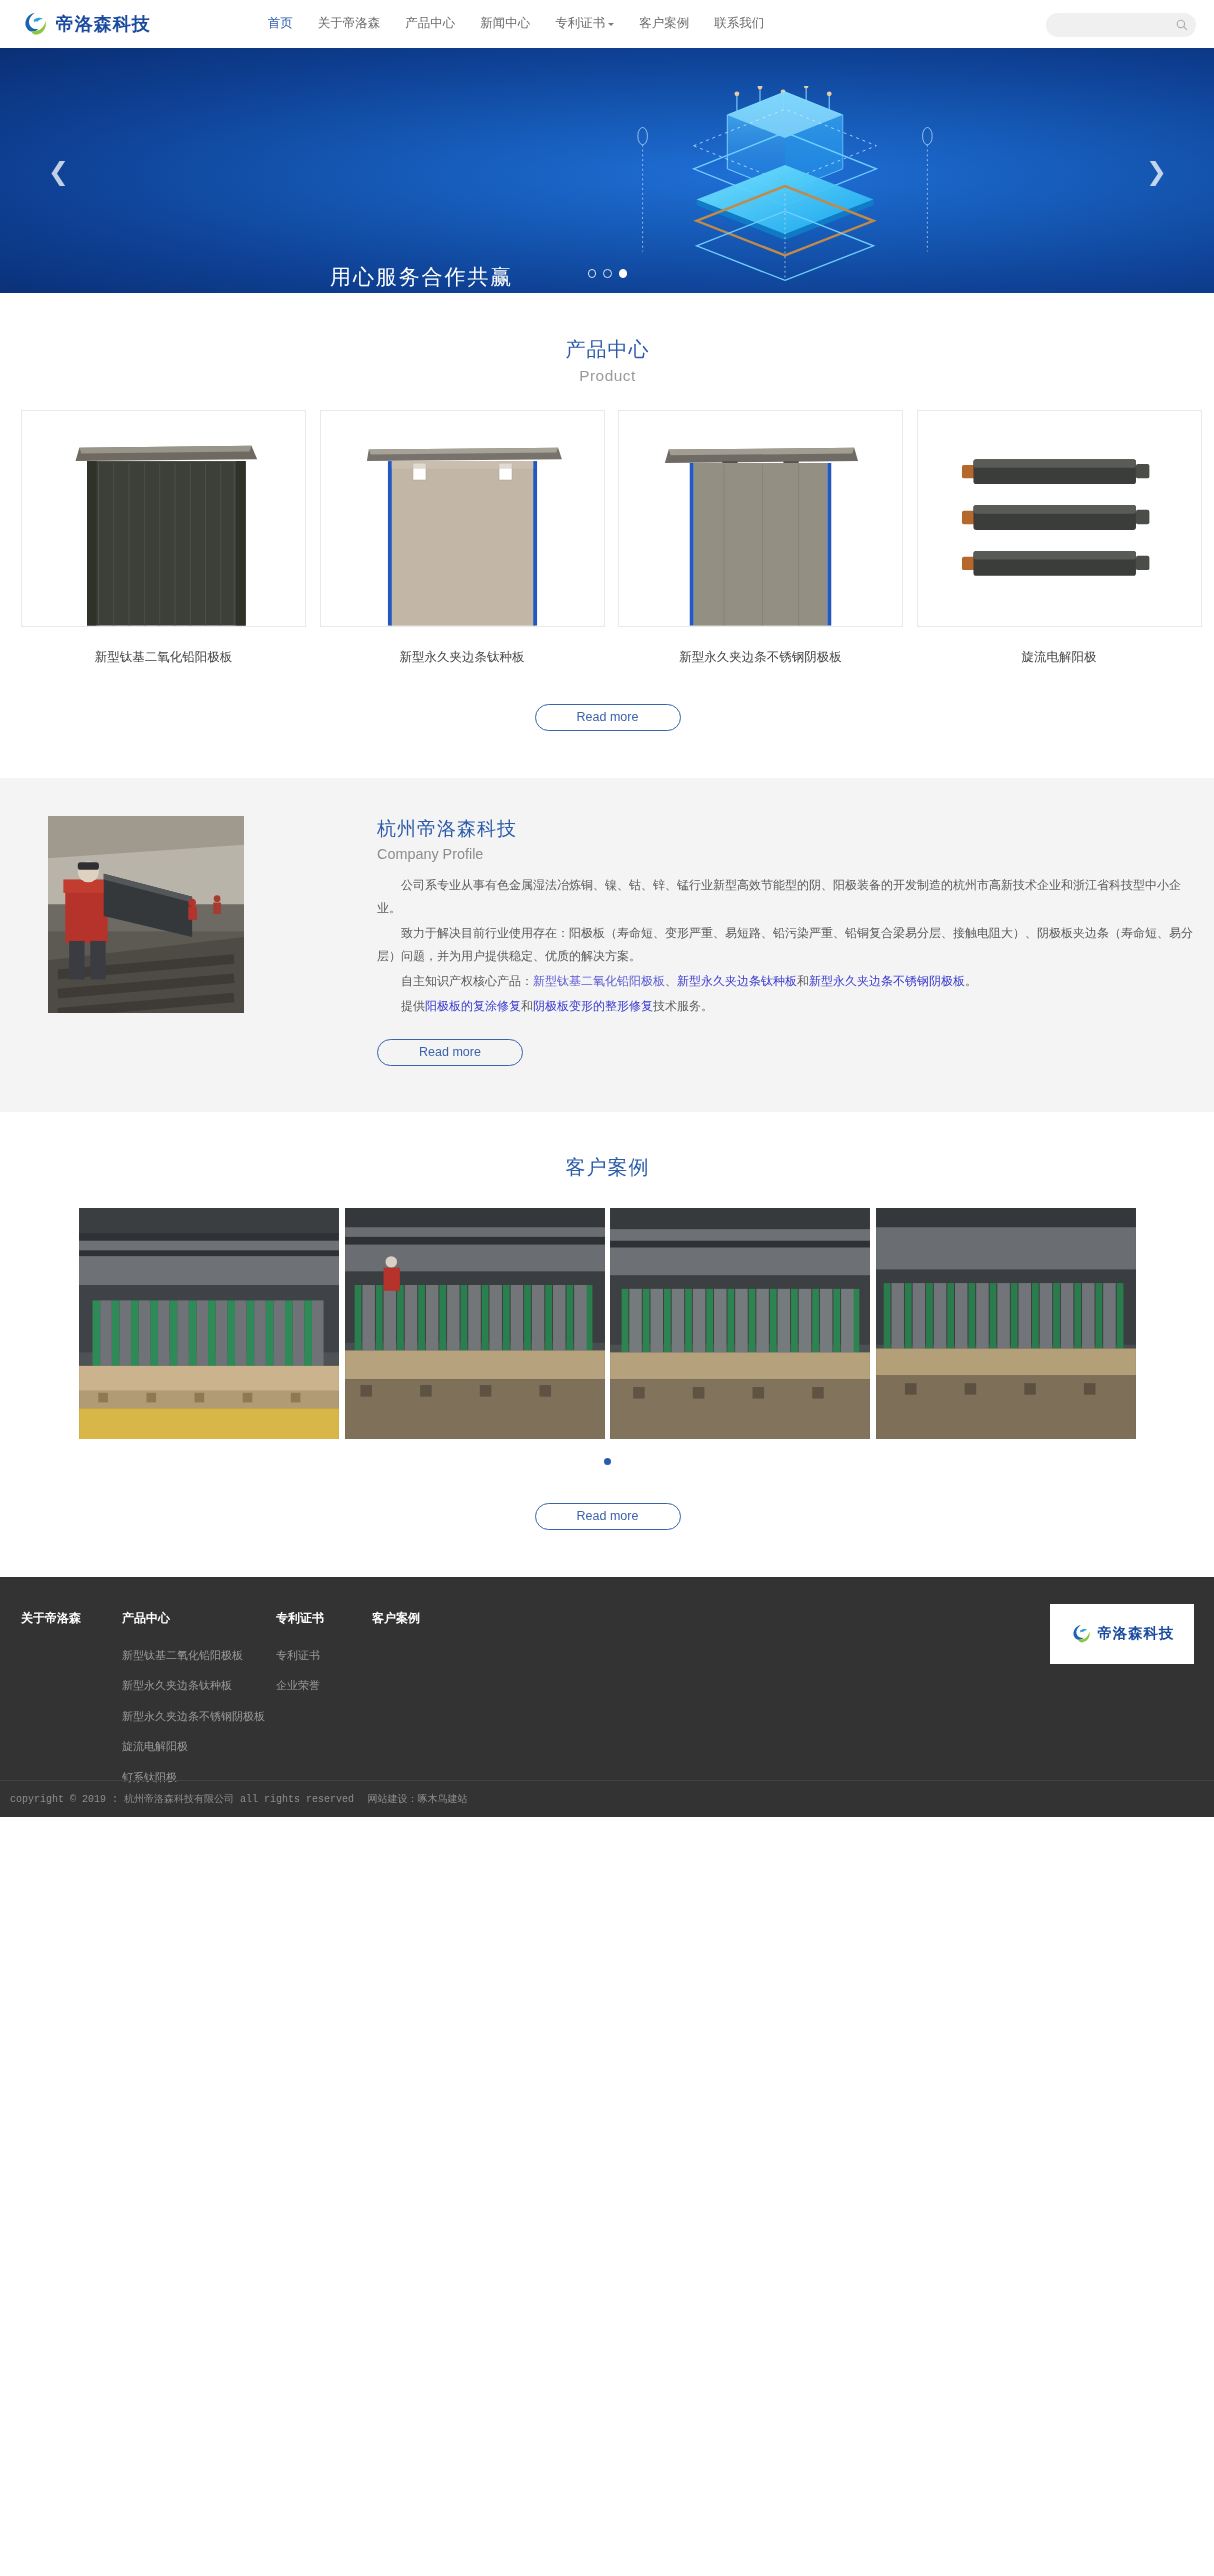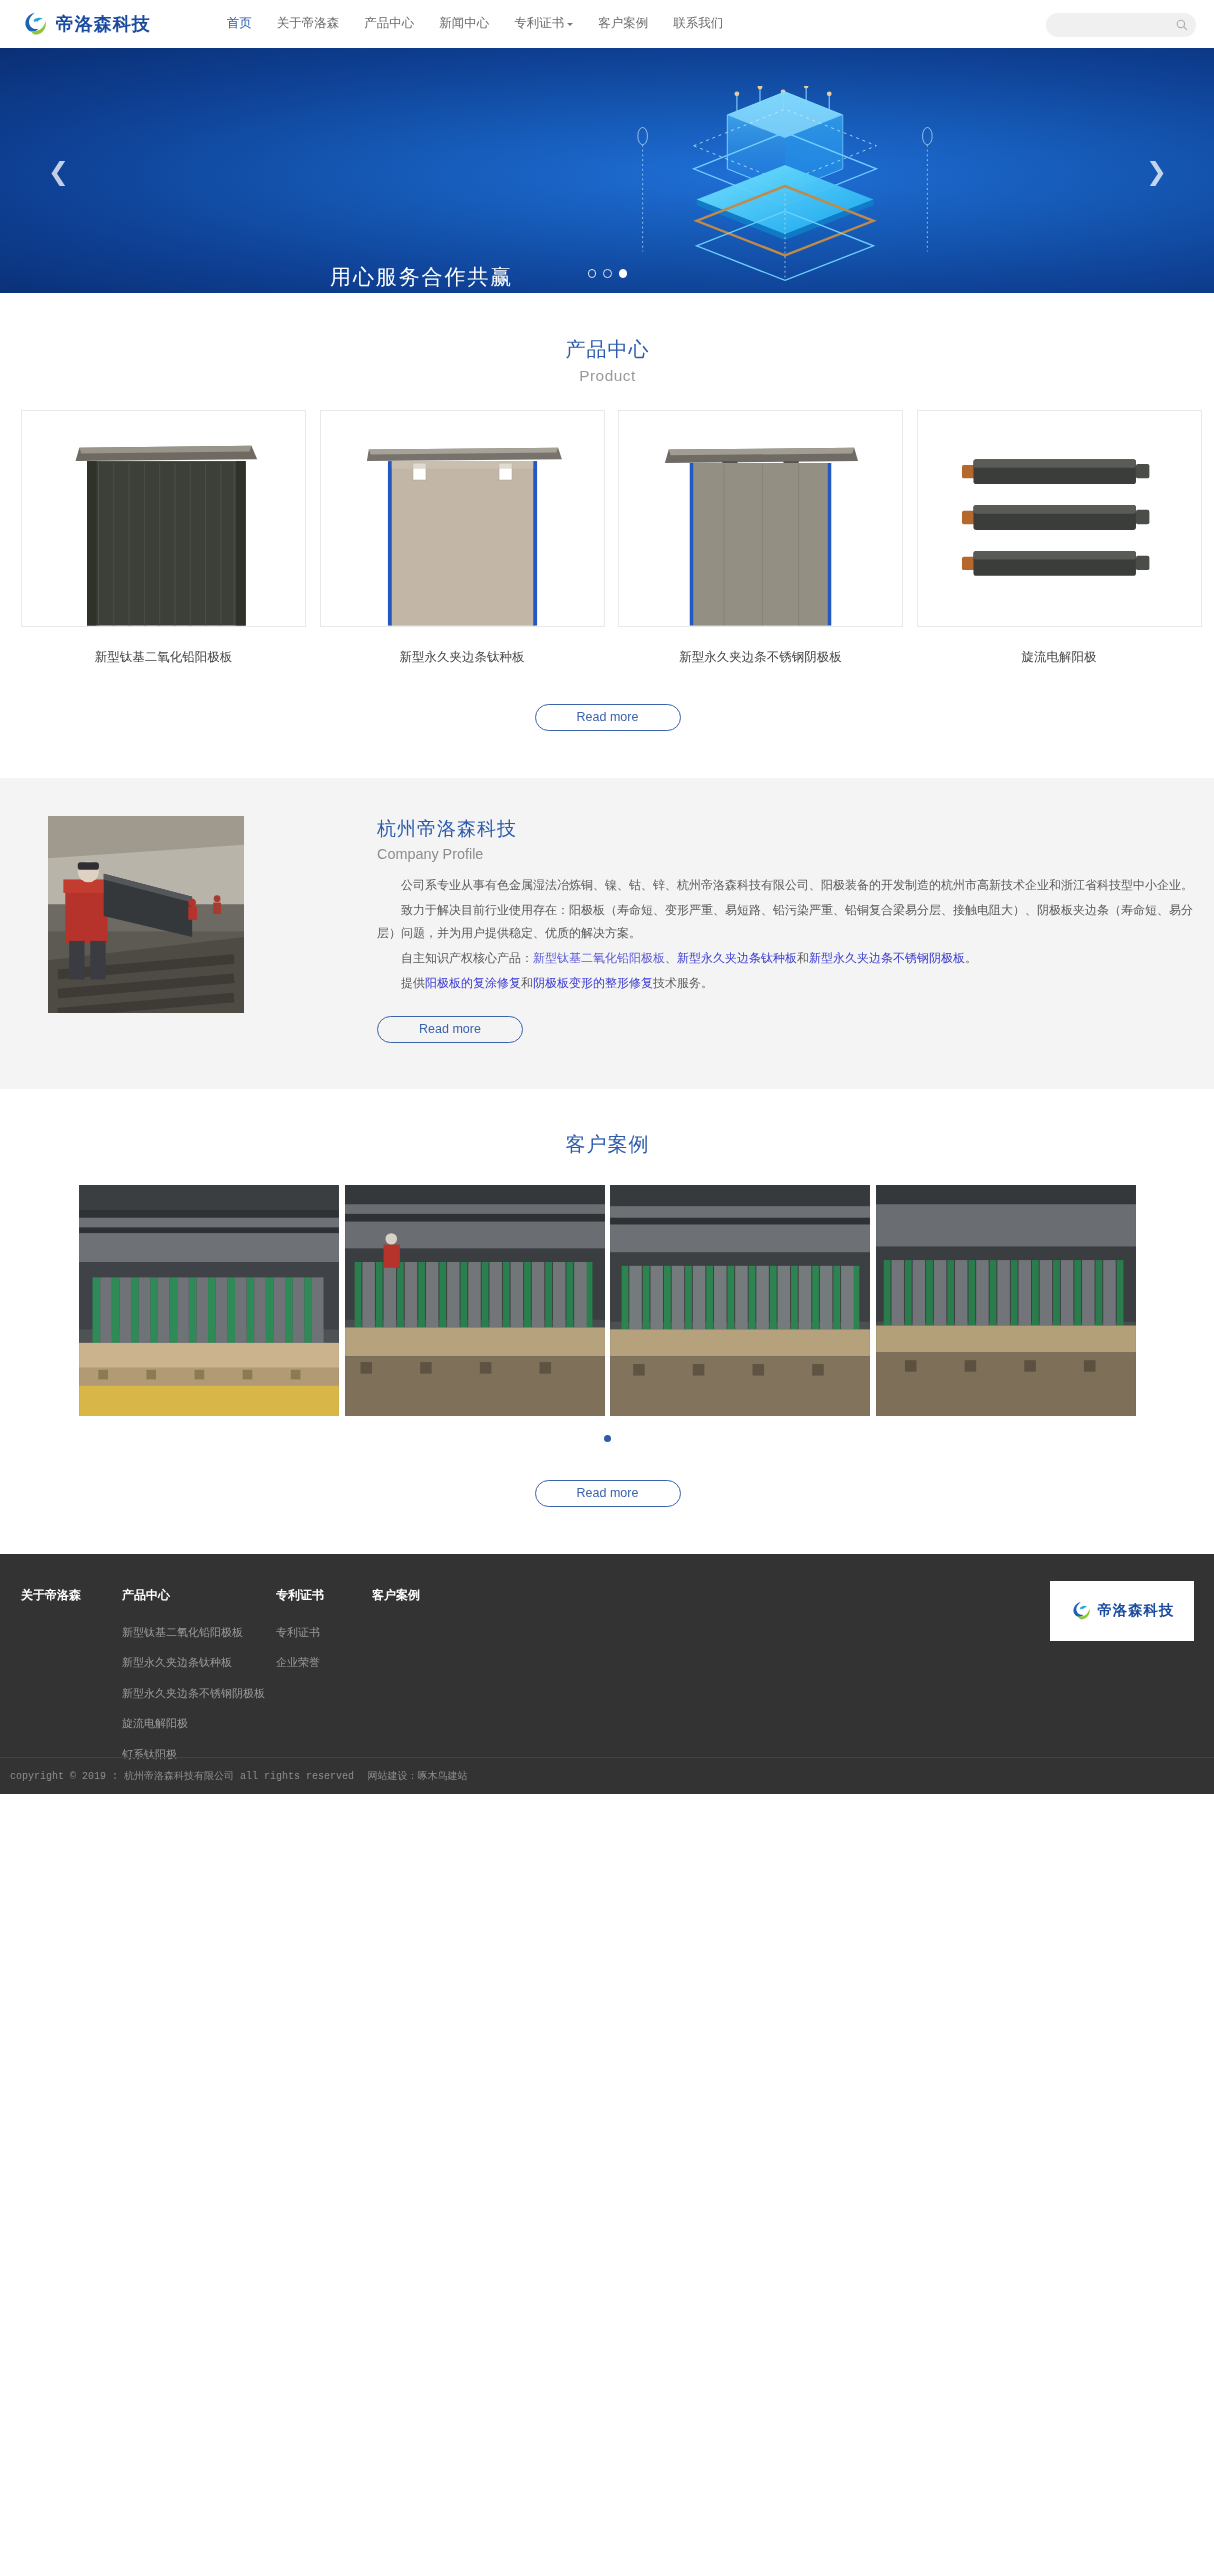--- a/index.html
+++ b/index.html
@@ -31,21 +31,21 @@
     font-size: 18px;
     font-weight: bold;
     color: #1b4b9e;
     letter-spacing: 1px;
     font-family: "DejaVu Sans", sans-serif;
   }
   .nav {
     display: flex;
     align-items: center;
     gap: 25px;
-    margin-left: 76px;
+    margin-left: 117px;
   }
   .nav-item {
     font-size: 12.5px;
     color: #6b6b6b;
     cursor: pointer;
     white-space: nowrap;
     display: flex;
     align-items: center;
     gap: 2.9px;
   }
@@ -544,21 +544,21 @@
         <rect x="146" y="94" width="9" height="14" fill="#b5332a"></rect>
         <circle cx="176" cy="86" r="3.5" fill="#a83b30"></circle>
         <rect x="172" y="90" width="8" height="12" fill="#a83b30"></rect>
       </svg>
     </div>
 
     <div class="company-body">
       <div class="cn">杭州帝洛森科技</div>
       <div class="en">Company Profile</div>
 
-      <p class="company-p">公司系专业从事有色金属湿法冶炼铜、镍、钴、锌、杭州帝洛森科技有限公司、阳极装备的开发制造的杭州市高新技术企业和浙江省科技型中小企业。</p>
+      <p class="company-p">公司系专业从事有色金属湿法冶炼铜、镍、钴、锌、锰行业新型高效节能型的阴、阳极装备的开发制造的杭州市高新技术企业和浙江省科技型中小企业。</p>
       <p class="company-p tight">致力于解决目前行业使用存在：阳极板（寿命短、变形严重、易短路、铅污染严重、铅铜复合梁易分层、接触电阻大）、阴极板夹边条（寿命短、易分层）问题，并为用户提供稳定、优质的解决方案。</p>
 
       <p class="company-p tight">
         <span>自主知识产权核心产品：</span><span class="lnk-s">新型钛基二氧化铅阳极板</span><span>、</span><span class="lnk">新型永久夹边条钛种板</span><span>和</span><span class="lnk">新型永久夹边条不锈钢阴极板</span><span>。</span>
       </p>
 
       <p class="company-p tight">
         <span>提供</span><span class="lnk">阳极板的复涂修复</span><span>和</span><span class="lnk">阴极板变形的整形修复</span><span>技术服务。</span>
       </p>
 

